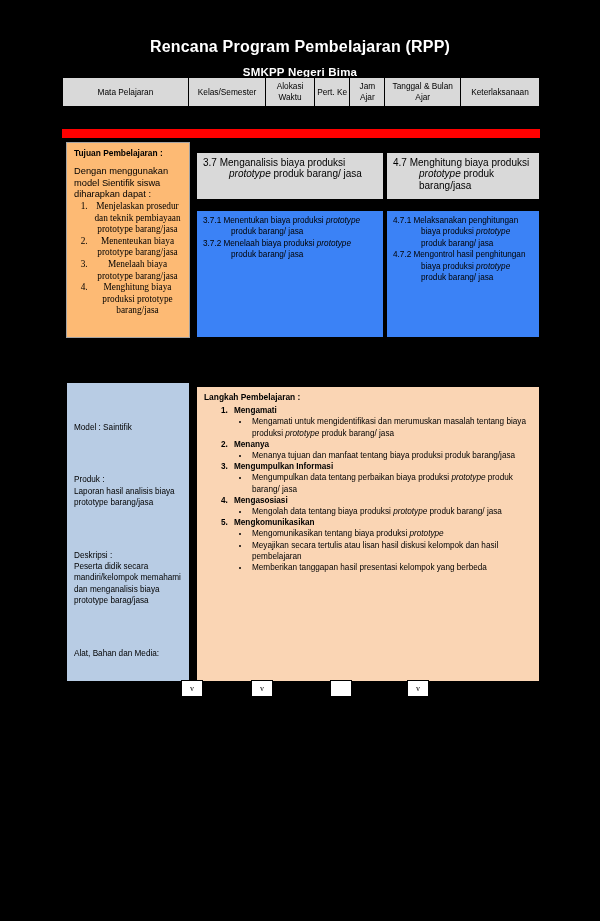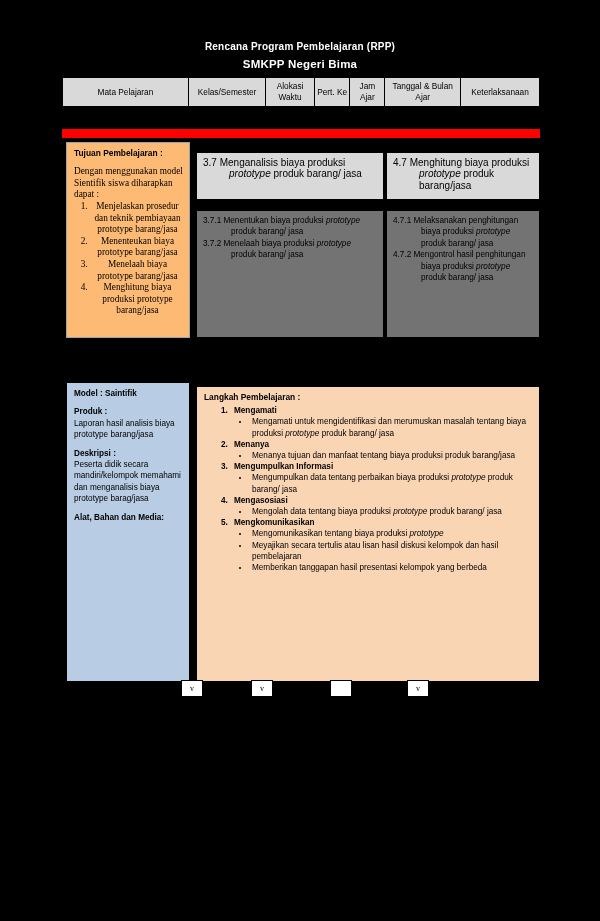--- a/index.html
+++ b/index.html
@@ -7,22 +7,22 @@
     width:600px;height:921px;
     background:#000000;
     font-family:"Liberation Sans", sans-serif;
     overflow:hidden;
     position:relative;
   }
   .page{position:absolute;left:0;top:0;width:600px;height:921px;}
 
   
   .title-wrap{position:absolute;left:60px;top:40px;width:480px;text-align:center;color:#ffffff;}
-  .title1{font-size:10px;font-weight:bold;letter-spacing:.2px;line-height:14px;}
-  .title2{font-size:11.5px;font-weight:bold;letter-spacing:.2px;line-height:14px;margin-top:3px;}
+  .title1{font-size:16px;font-weight:bold;letter-spacing:.2px;line-height:14px;}
+  .title2{font-size:11.5px;font-weight:bold;letter-spacing:.2px;line-height:14px;margin-top:11px;}
 
   
   .id-table{position:absolute;left:62px;top:77px;width:478px;border-collapse:collapse;}
   .id-table td{
     border:1px solid #000;
     background:#d9d9d9;
     font-size:8.3px;
     color:#000;
     text-align:center;
     vertical-align:middle;
@@ -36,50 +36,50 @@
 
   
   .tujuan{
     position:absolute;left:66px;top:142px;width:124px;height:196px;
     background:#fdba74;border:1px solid #a3a3a3;
     box-sizing:border-box;padding:5px 6px 4px 7px;
     font-size:8.2px;color:#000;line-height:11.2px;
     overflow:hidden;
   }
   .tujuan .hd{font-weight:bold;font-size:8.4px;font-family:"Liberation Sans",sans-serif;}
-  .tujuan .serifblk{font-family:Liberation Serif, serif;font-size:9.3px;line-height:11.6px;}
+  .tujuan .serifblk{font-family:Liberation Sans, sans-serif;font-size:9.3px;line-height:11.6px;}
   .tujuan ol{margin:0;padding:0 0 0 16px;font-family:"Liberation Serif", serif;font-size:9.3px;line-height:11.6px;text-align:center;}
   .tujuan ol li{margin:0;padding-left:2px;}
   .gap{height:7px;}
 
   .kd-box{
     position:absolute;background:#d9d9d9;border:1px solid #000;
     box-sizing:border-box;padding:4px 5px 4px 6px;
     font-size:10px;color:#000;line-height:11.4px;overflow:hidden;
   }
   #kd-left {left:196px;top:152px;width:188px;height:48px;}
   #kd-right{left:386px;top:152px;width:154px;height:48px;}
   .ipk-box{
-    position:absolute;background:#737373;border:1px solid #000;
+    position:absolute;background:#3b82f6;border:1px solid #000;
     box-sizing:border-box;padding:4px 5px 4px 6px;
     font-size:8.2px;color:#000;line-height:11.4px;overflow:hidden;
   }
   #ipk-left {left:196px;top:210px;width:188px;height:128px;}
   #ipk-right{left:386px;top:210px;width:154px;height:128px;}
   .ind{display:block;padding-left:26px;text-indent:-26px;}
   .ind2{display:block;padding-left:28px;text-indent:-28px;}
   i{font-style:italic;}
 
   
   .model{
     position:absolute;left:66px;top:382px;width:124px;height:300px;
     background:#b8cce4;border:1px solid #000;box-sizing:border-box;
     padding:5px 5px 4px 7px;font-size:8.2px;color:#000;line-height:11.4px;overflow:hidden;
   }
-  .model .hd{font-weight:bold;}
+  .model .hd{font-weight:normal;margin-top:34px;}
   .model ol.alpha{margin:0;padding:0 0 0 14px;list-style:lower-alpha;}
   .model ol.alpha li{margin:0;padding-left:4px;}
 
   
   .langkah{
     position:absolute;left:196px;top:386px;width:344px;height:296px;
     background:#fad5b4;border:1px solid #000;box-sizing:border-box;
     padding:5px 6px 4px 7px;font-size:8.2px;color:#000;line-height:11.2px;overflow:hidden;
   }
   .langkah .hd{font-weight:bold;font-size:8.4px;}

